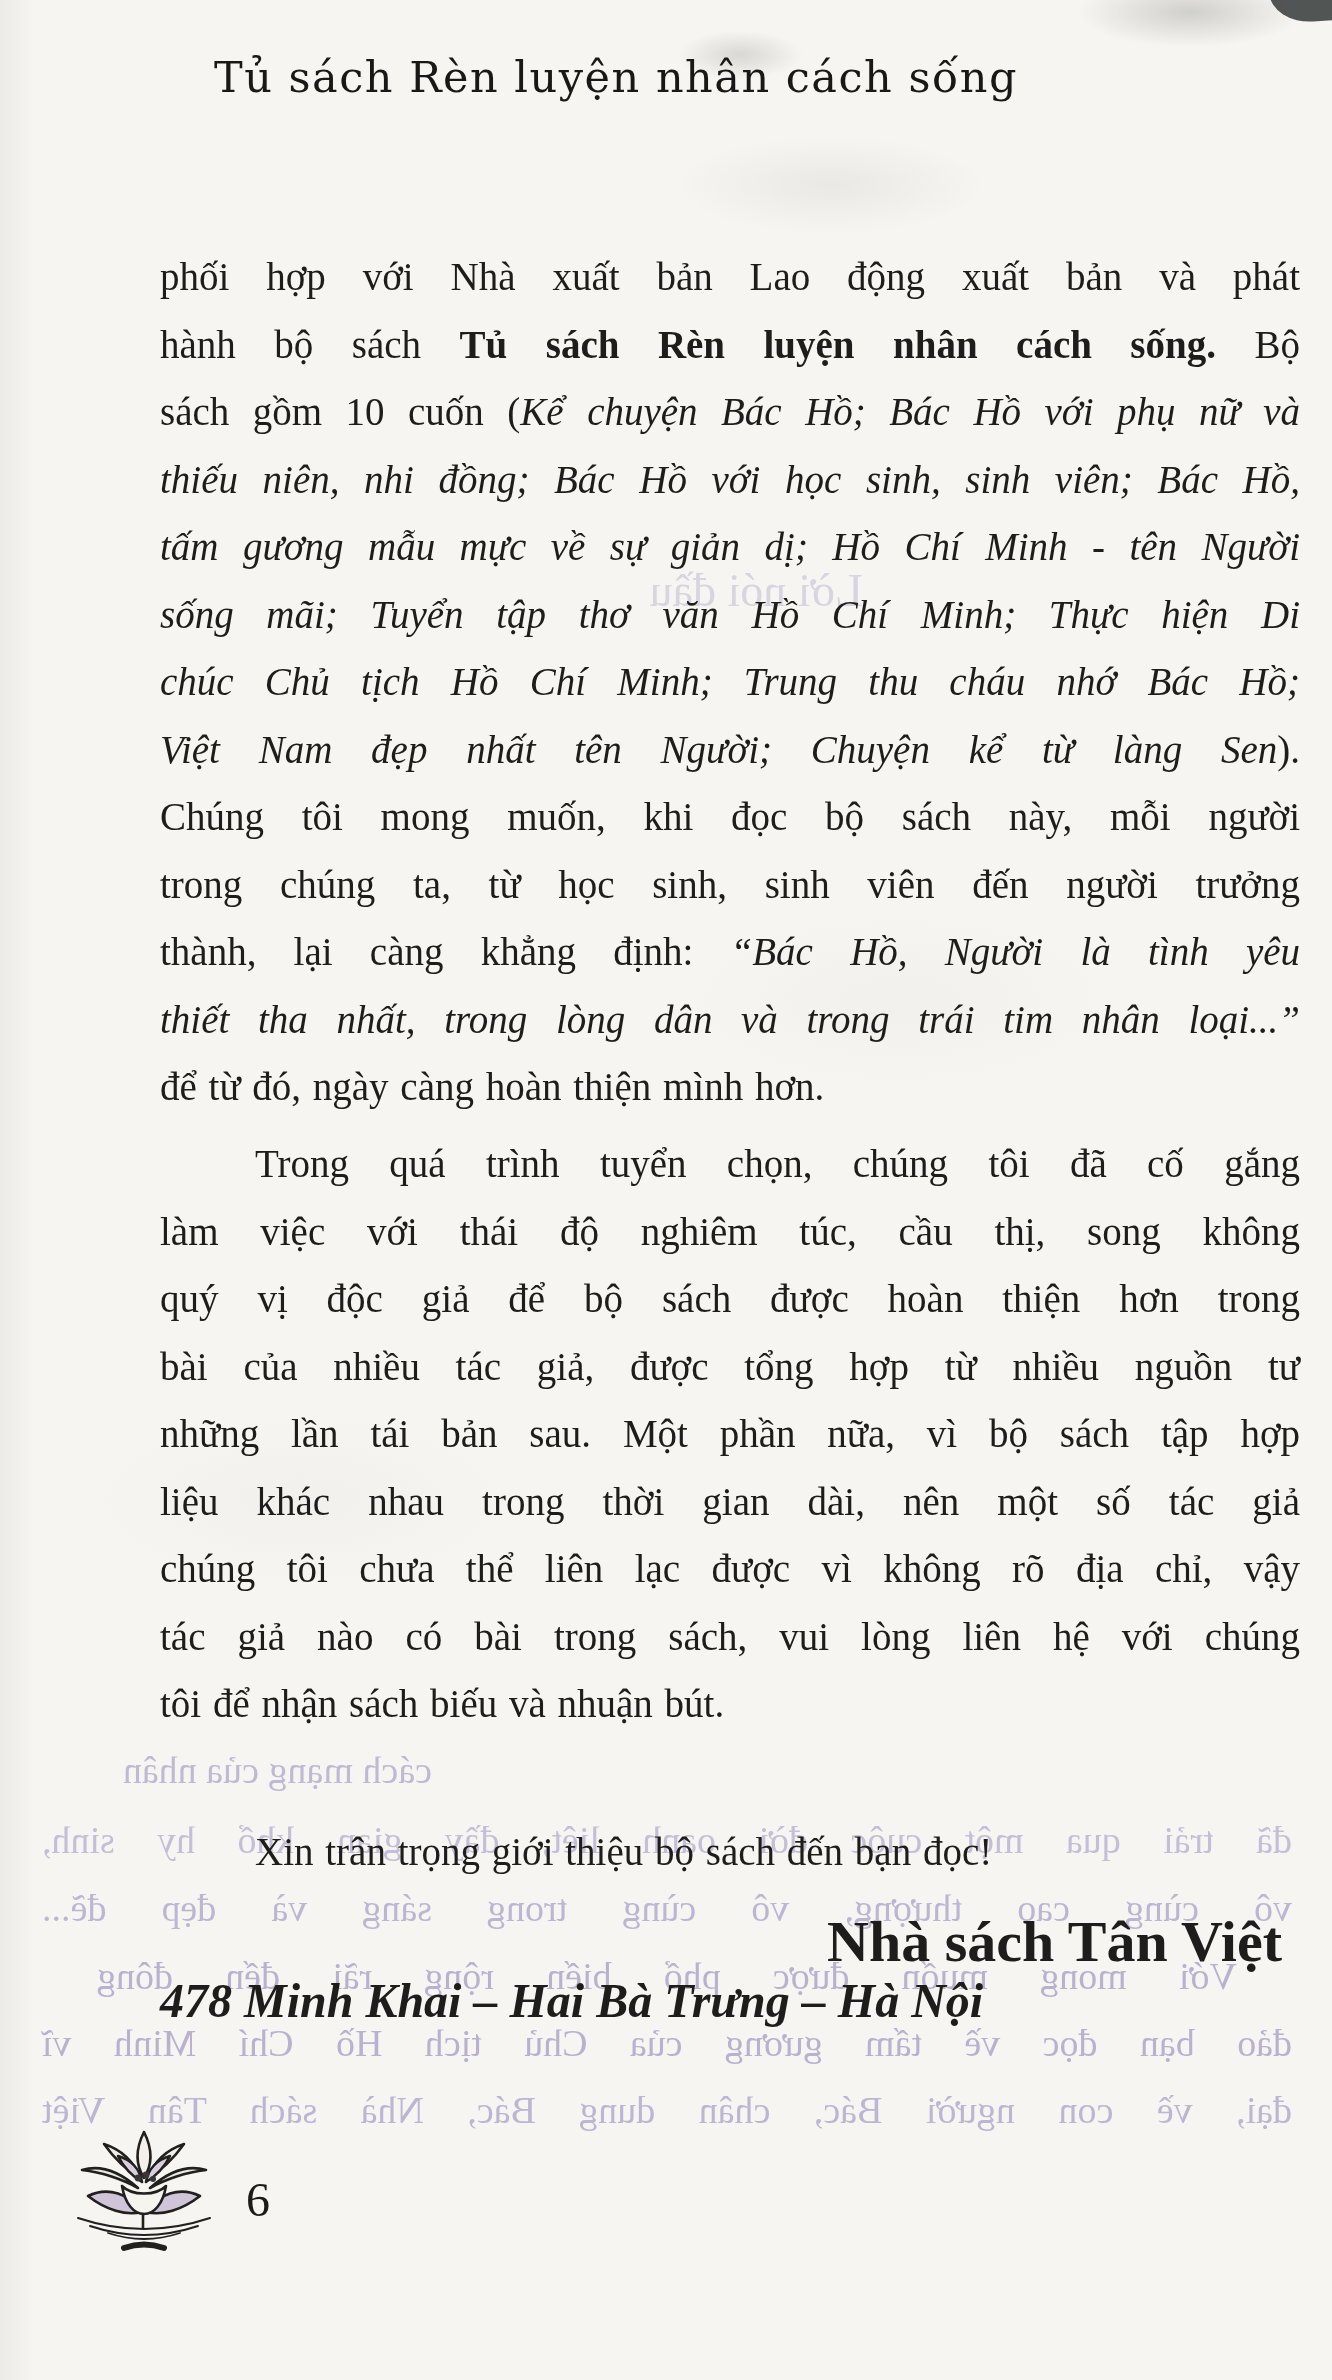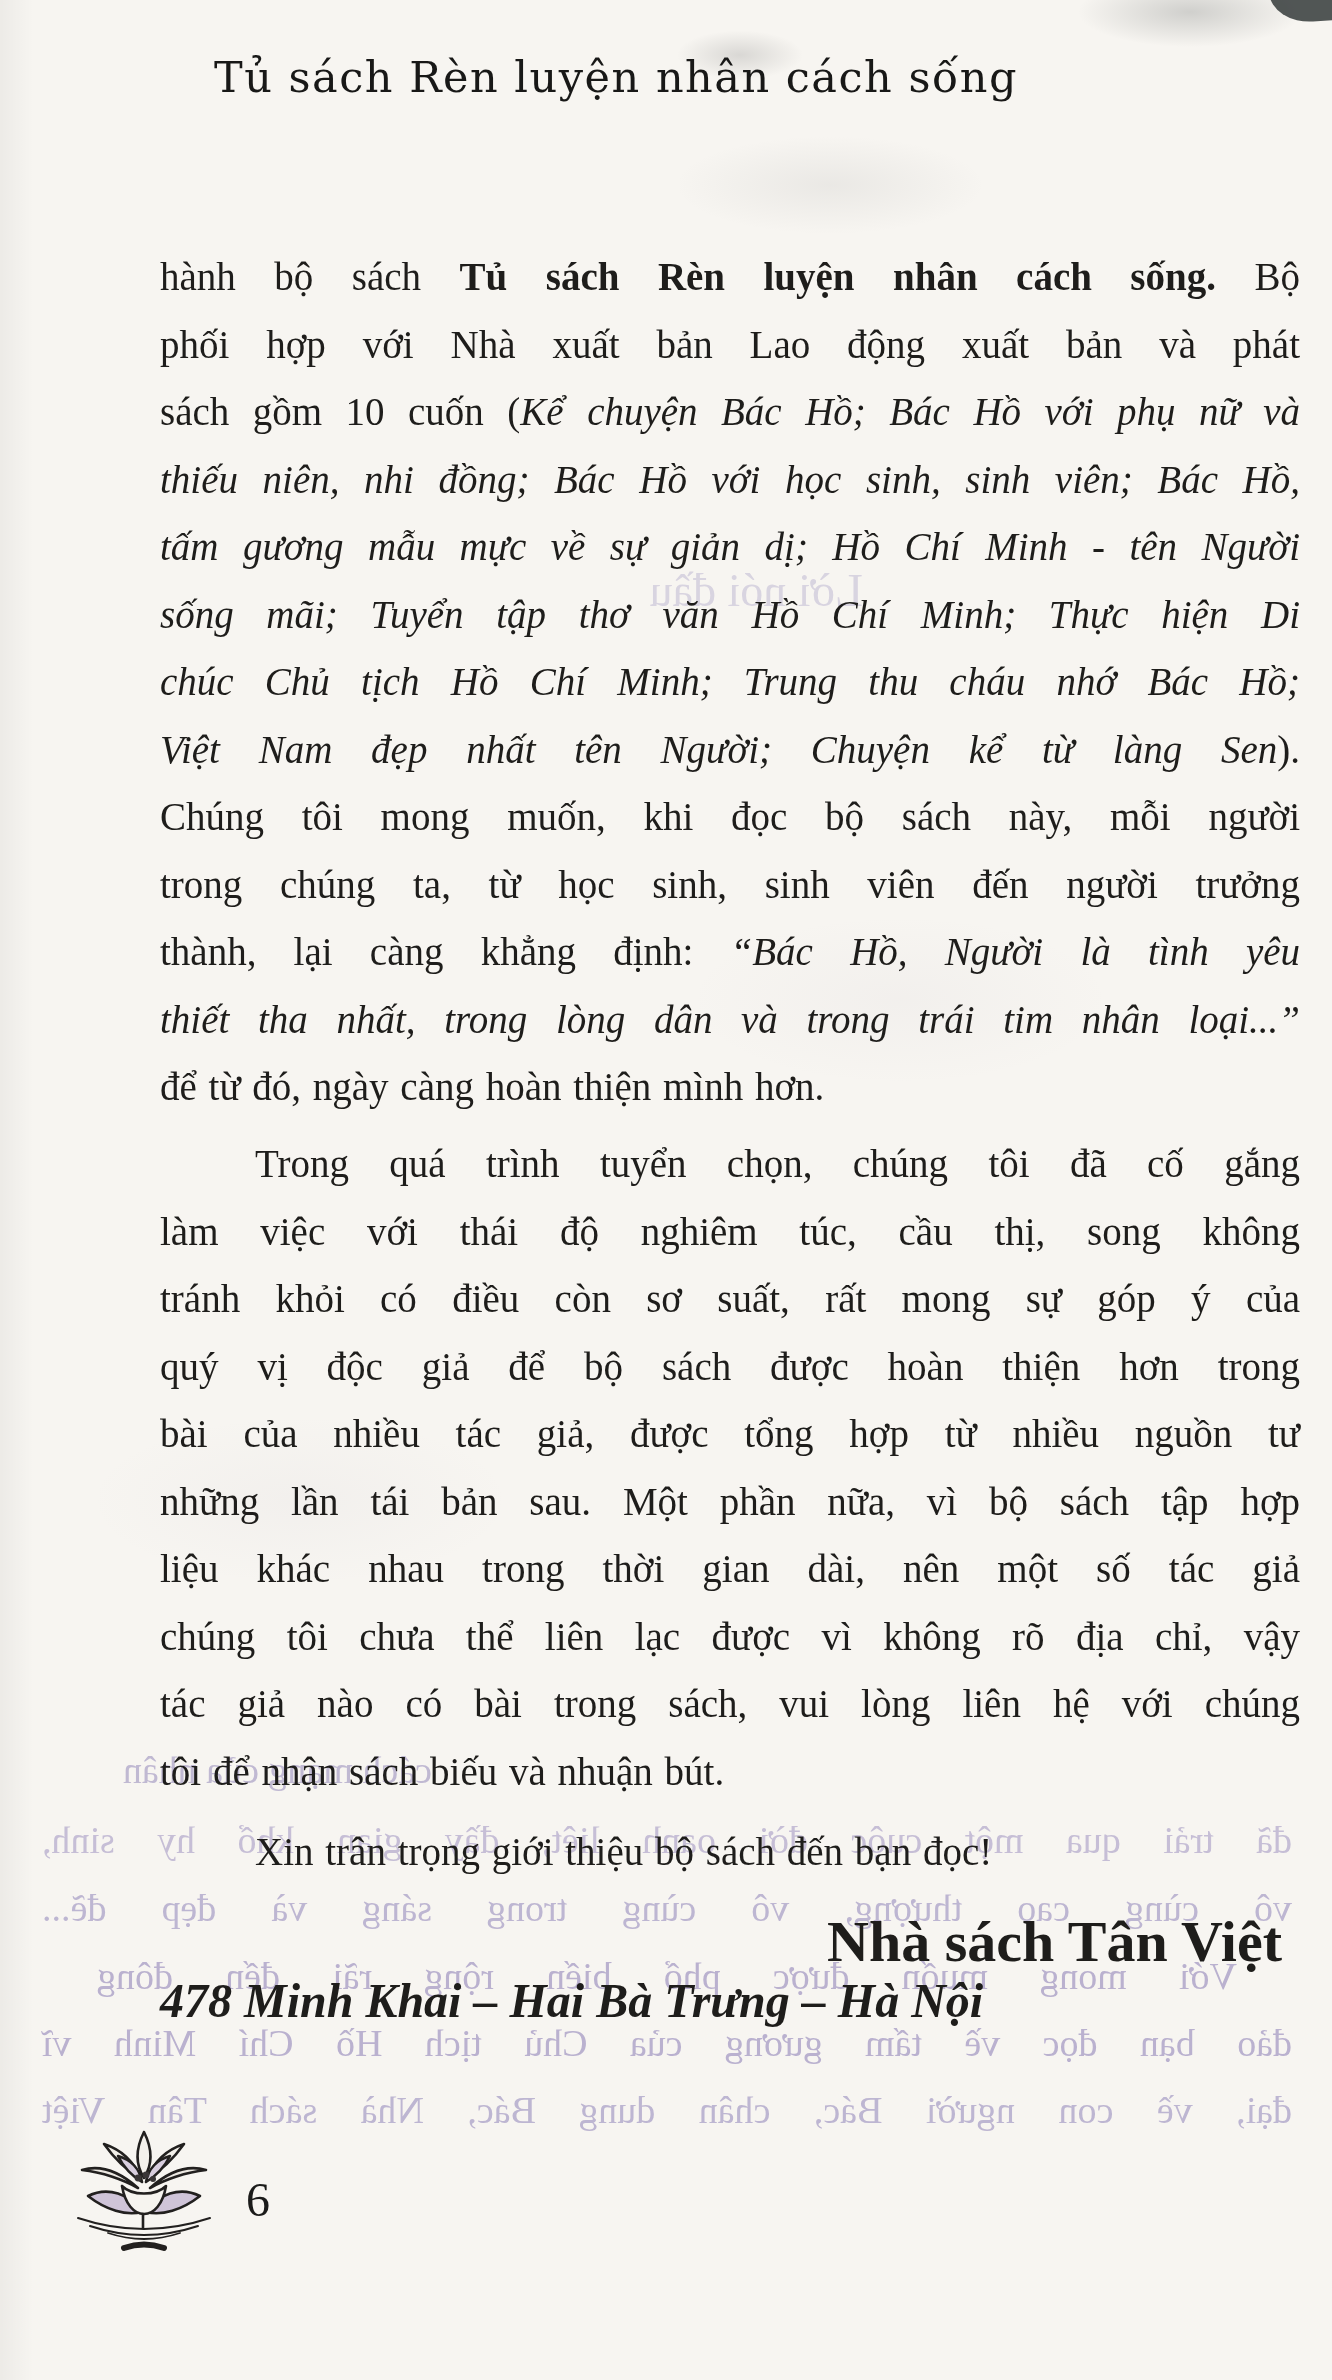--- a/index.html
+++ b/index.html
@@ -81,38 +81,37 @@
       <div class="ghost-line g-just" style="top: 1888px; left: 40px; width: 1250px; font-size: 38px; opacity: 0.42;">vô cùng cao thượng, vô cùng trong sáng và đẹp đẽ...</div>
       <div class="ghost-line g-just" style="top: 1956px; left: 95px; width: 1140px; font-size: 38px; opacity: 0.45;">Với mong muốn được phổ biến rộng rãi đến đông</div>
       <div class="ghost-line g-just" style="top: 2023px; left: 40px; width: 1250px; font-size: 38px; opacity: 0.45;">đảo bạn đọc về tấm gương của Chủ tịch Hồ Chí Minh vĩ</div>
       <div class="ghost-line g-just" style="top: 2090px; left: 40px; width: 1250px; font-size: 38px; opacity: 0.42;">đại, về con người Bác, chân dung Bác, Nhà sách Tân Việt</div>
     </div>
 
   <div class="header">Tủ sách Rèn luyện nhân cách sống</div>
 
   <div id="body-paragraphs">
       <div class="para" style="top: 243px;">
+        <div class="line l-just"><span class="sn">phối hợp với Nhà xuất bản Lao động xuất bản và phát</span></div>
         <div class="line l-just"><span class="sn">hành bộ sách </span><span class="sb">Tủ sách Rèn luyện nhân cách sống.</span><span class="sn"> Bộ</span></div>
-        <div class="line l-just"><span class="sn">phối hợp với Nhà xuất bản Lao động xuất bản và phát</span></div>
         <div class="line l-just"><span class="sn">sách gồm 10 cuốn (</span><span class="si">Kể chuyện Bác Hồ; Bác Hồ với phụ nữ và</span></div>
         <div class="line l-just"><span class="si">thiếu niên, nhi đồng; Bác Hồ với học sinh, sinh viên; Bác Hồ,</span></div>
         <div class="line l-just"><span class="si">tấm gương mẫu mực về sự giản dị; Hồ Chí Minh - tên Người</span></div>
         <div class="line l-just"><span class="si">sống mãi; Tuyển tập thơ văn Hồ Chí Minh; Thực hiện Di</span></div>
         <div class="line l-just"><span class="si">chúc Chủ tịch Hồ Chí Minh; Trung thu cháu nhớ Bác Hồ;</span></div>
         <div class="line l-just"><span class="si">Việt Nam đẹp nhất tên Người; Chuyện kể từ làng Sen</span><span class="sn">).</span></div>
         <div class="line l-just"><span class="sn">Chúng tôi mong muốn, khi đọc bộ sách này, mỗi người</span></div>
         <div class="line l-just"><span class="sn">trong chúng ta, từ học sinh, sinh viên đến người trưởng</span></div>
         <div class="line l-just"><span class="sn">thành, lại càng khẳng định: </span><span class="si">“Bác Hồ, Người là tình yêu</span></div>
         <div class="line l-just"><span class="si">thiết tha nhất, trong lòng dân và trong trái tim nhân loại...”</span></div>
         <div class="line l-left"><span class="sn">để từ đó, ngày càng hoàn thiện mình hơn.</span></div>
       </div>
       <div class="para" style="top: 1130px;">
         <div class="line l-just" style="text-indent: 95px;"><span class="sn">Trong quá trình tuyển chọn, chúng tôi đã cố gắng</span></div>
         <div class="line l-just"><span class="sn">làm việc với thái độ nghiêm túc, cầu thị, song không</span></div>
-        <div class="line l-just"><span class="sn">tránh khỏi có điều còn sơ suất, rất mong sự góp ý của</span></div>
         <div class="line l-just"><span class="sn">quý vị độc giả để bộ sách được hoàn thiện hơn trong</span></div>
         <div class="line l-just"><span class="sn">bài của nhiều tác giả, được tổng hợp từ nhiều nguồn tư</span></div>
         <div class="line l-just"><span class="sn">những lần tái bản sau. Một phần nữa, vì bộ sách tập hợp</span></div>
         <div class="line l-just"><span class="sn">liệu khác nhau trong thời gian dài, nên một số tác giả</span></div>
         <div class="line l-just"><span class="sn">chúng tôi chưa thể liên lạc được vì không rõ địa chỉ, vậy</span></div>
         <div class="line l-just"><span class="sn">tác giả nào có bài trong sách, vui lòng liên hệ với chúng</span></div>
         <div class="line l-left"><span class="sn">tôi để nhận sách biếu và nhuận bút.</span></div>
       </div>
       <div class="para" style="top: 1818px;">
         <div class="line l-left" style="text-indent: 95px;"><span class="sn">Xin trân trọng giới thiệu bộ sách đến bạn đọc!</span></div>

